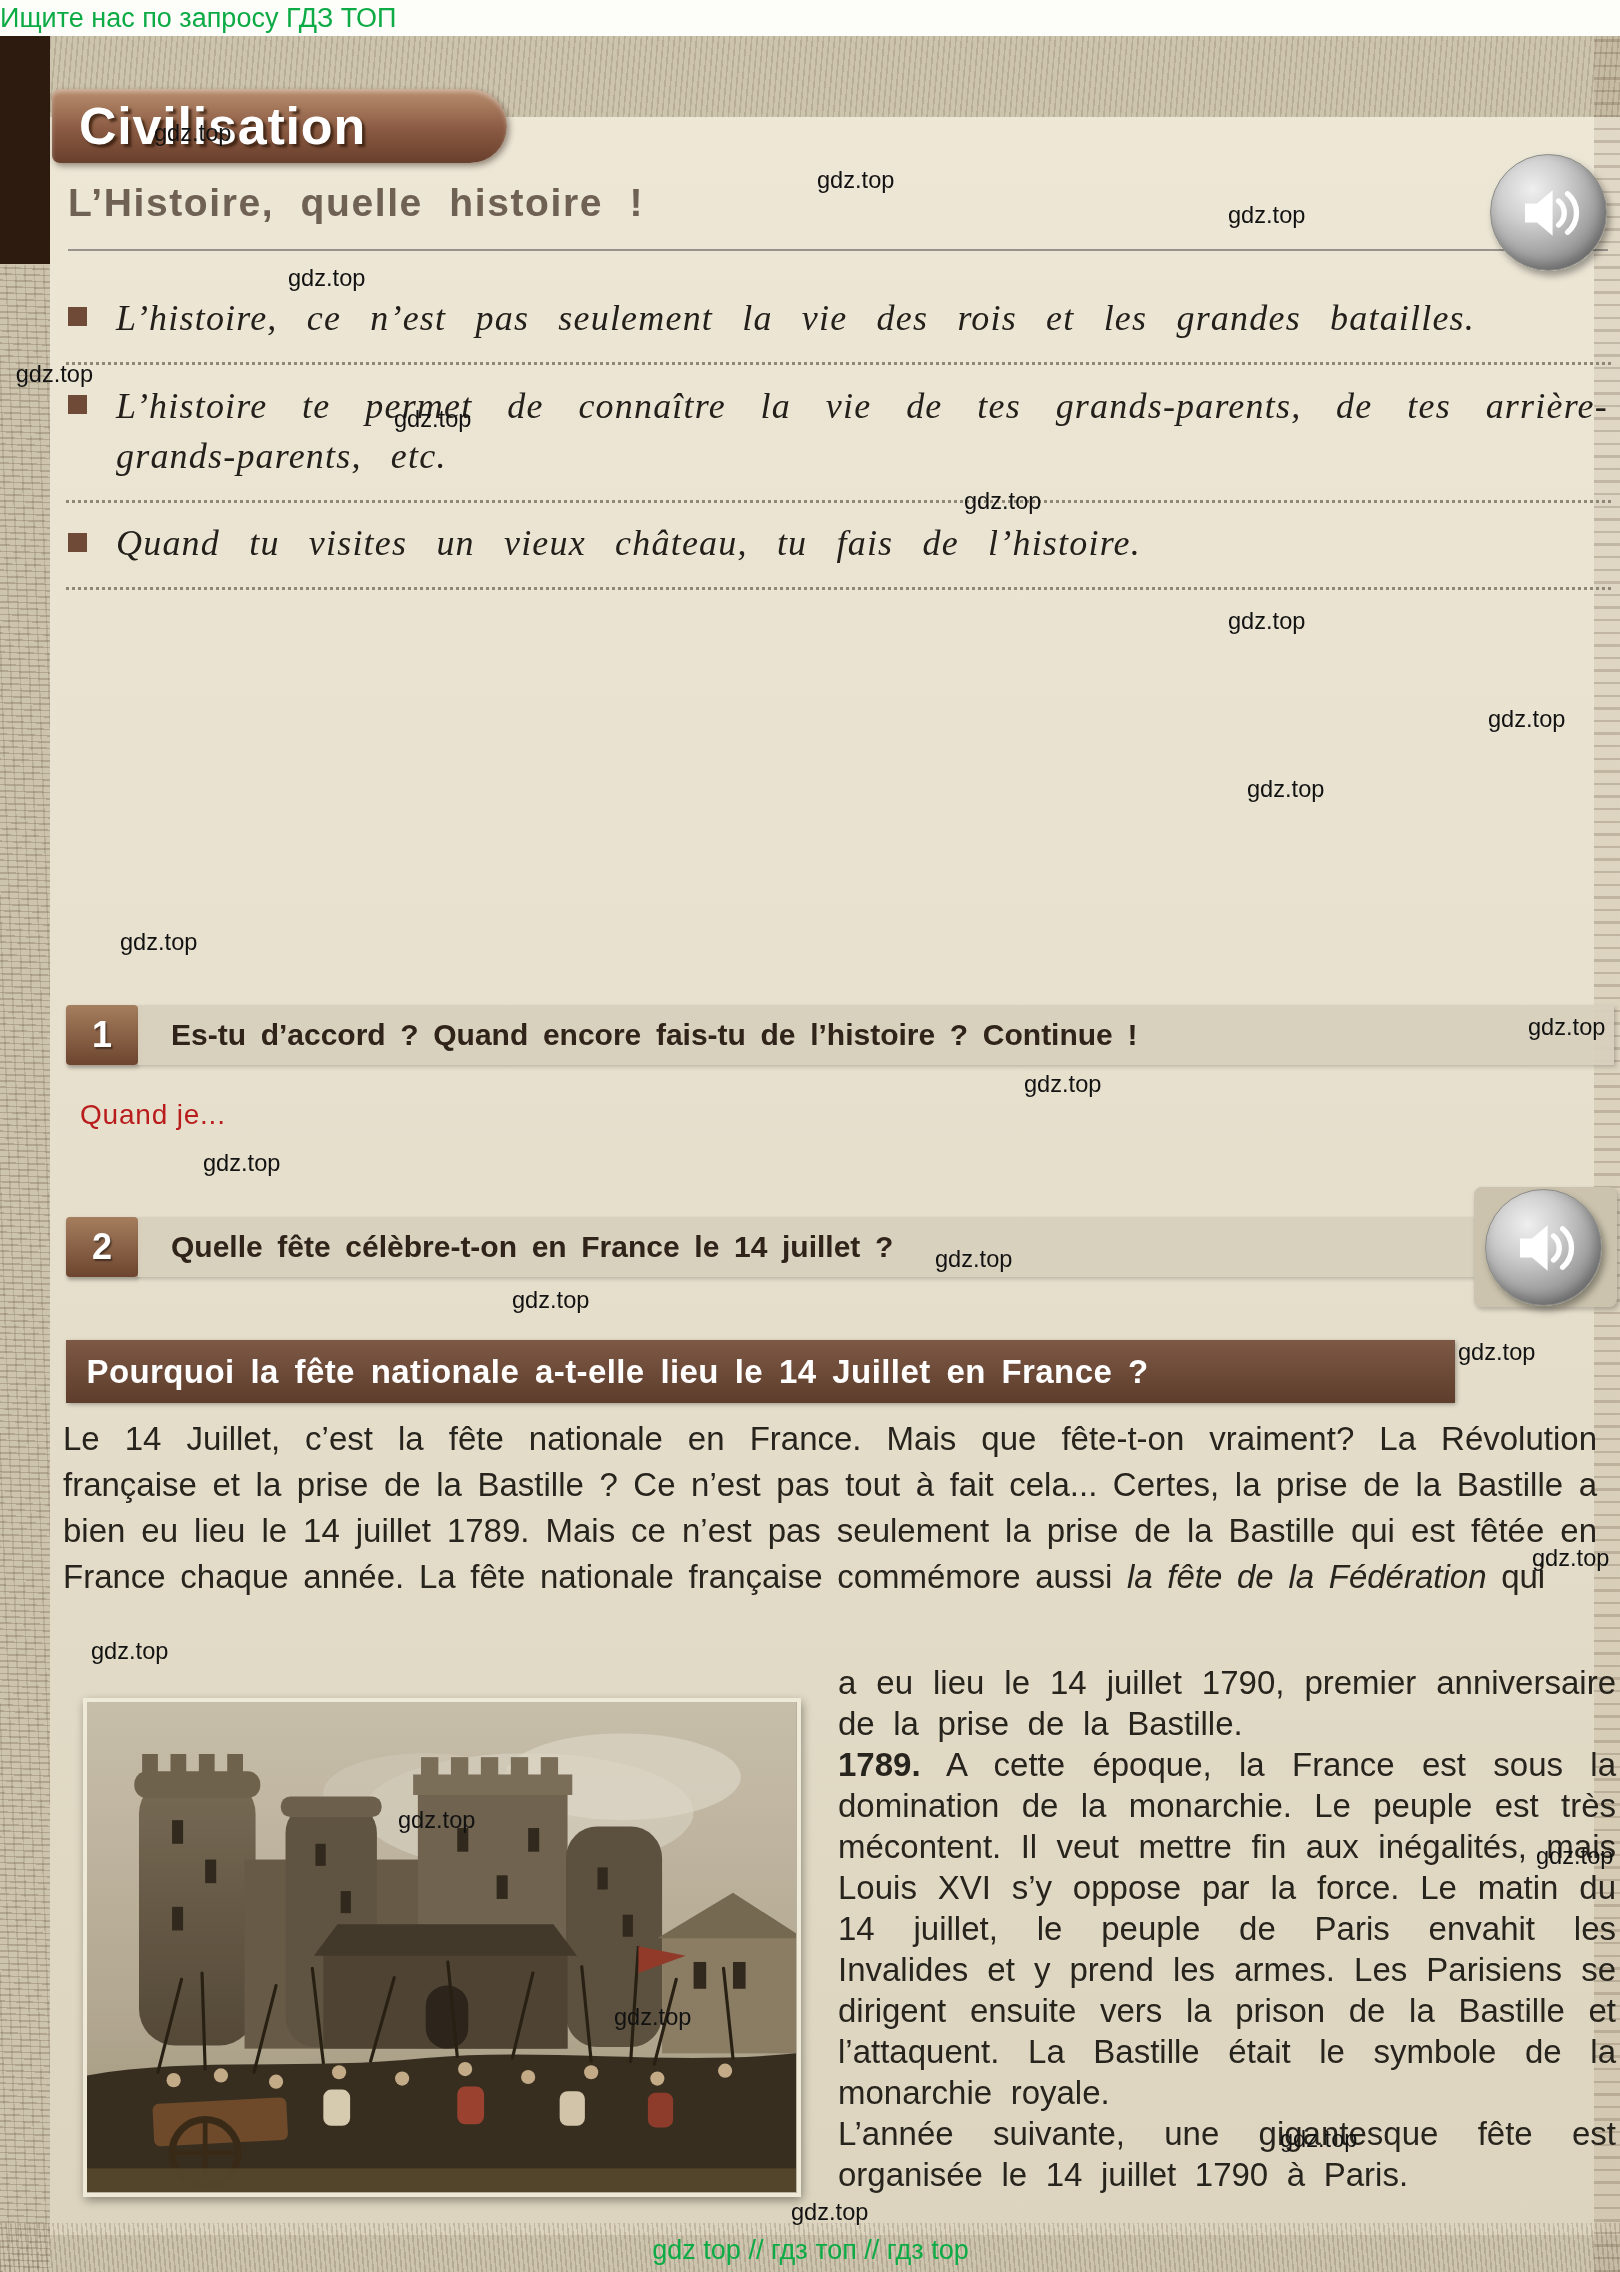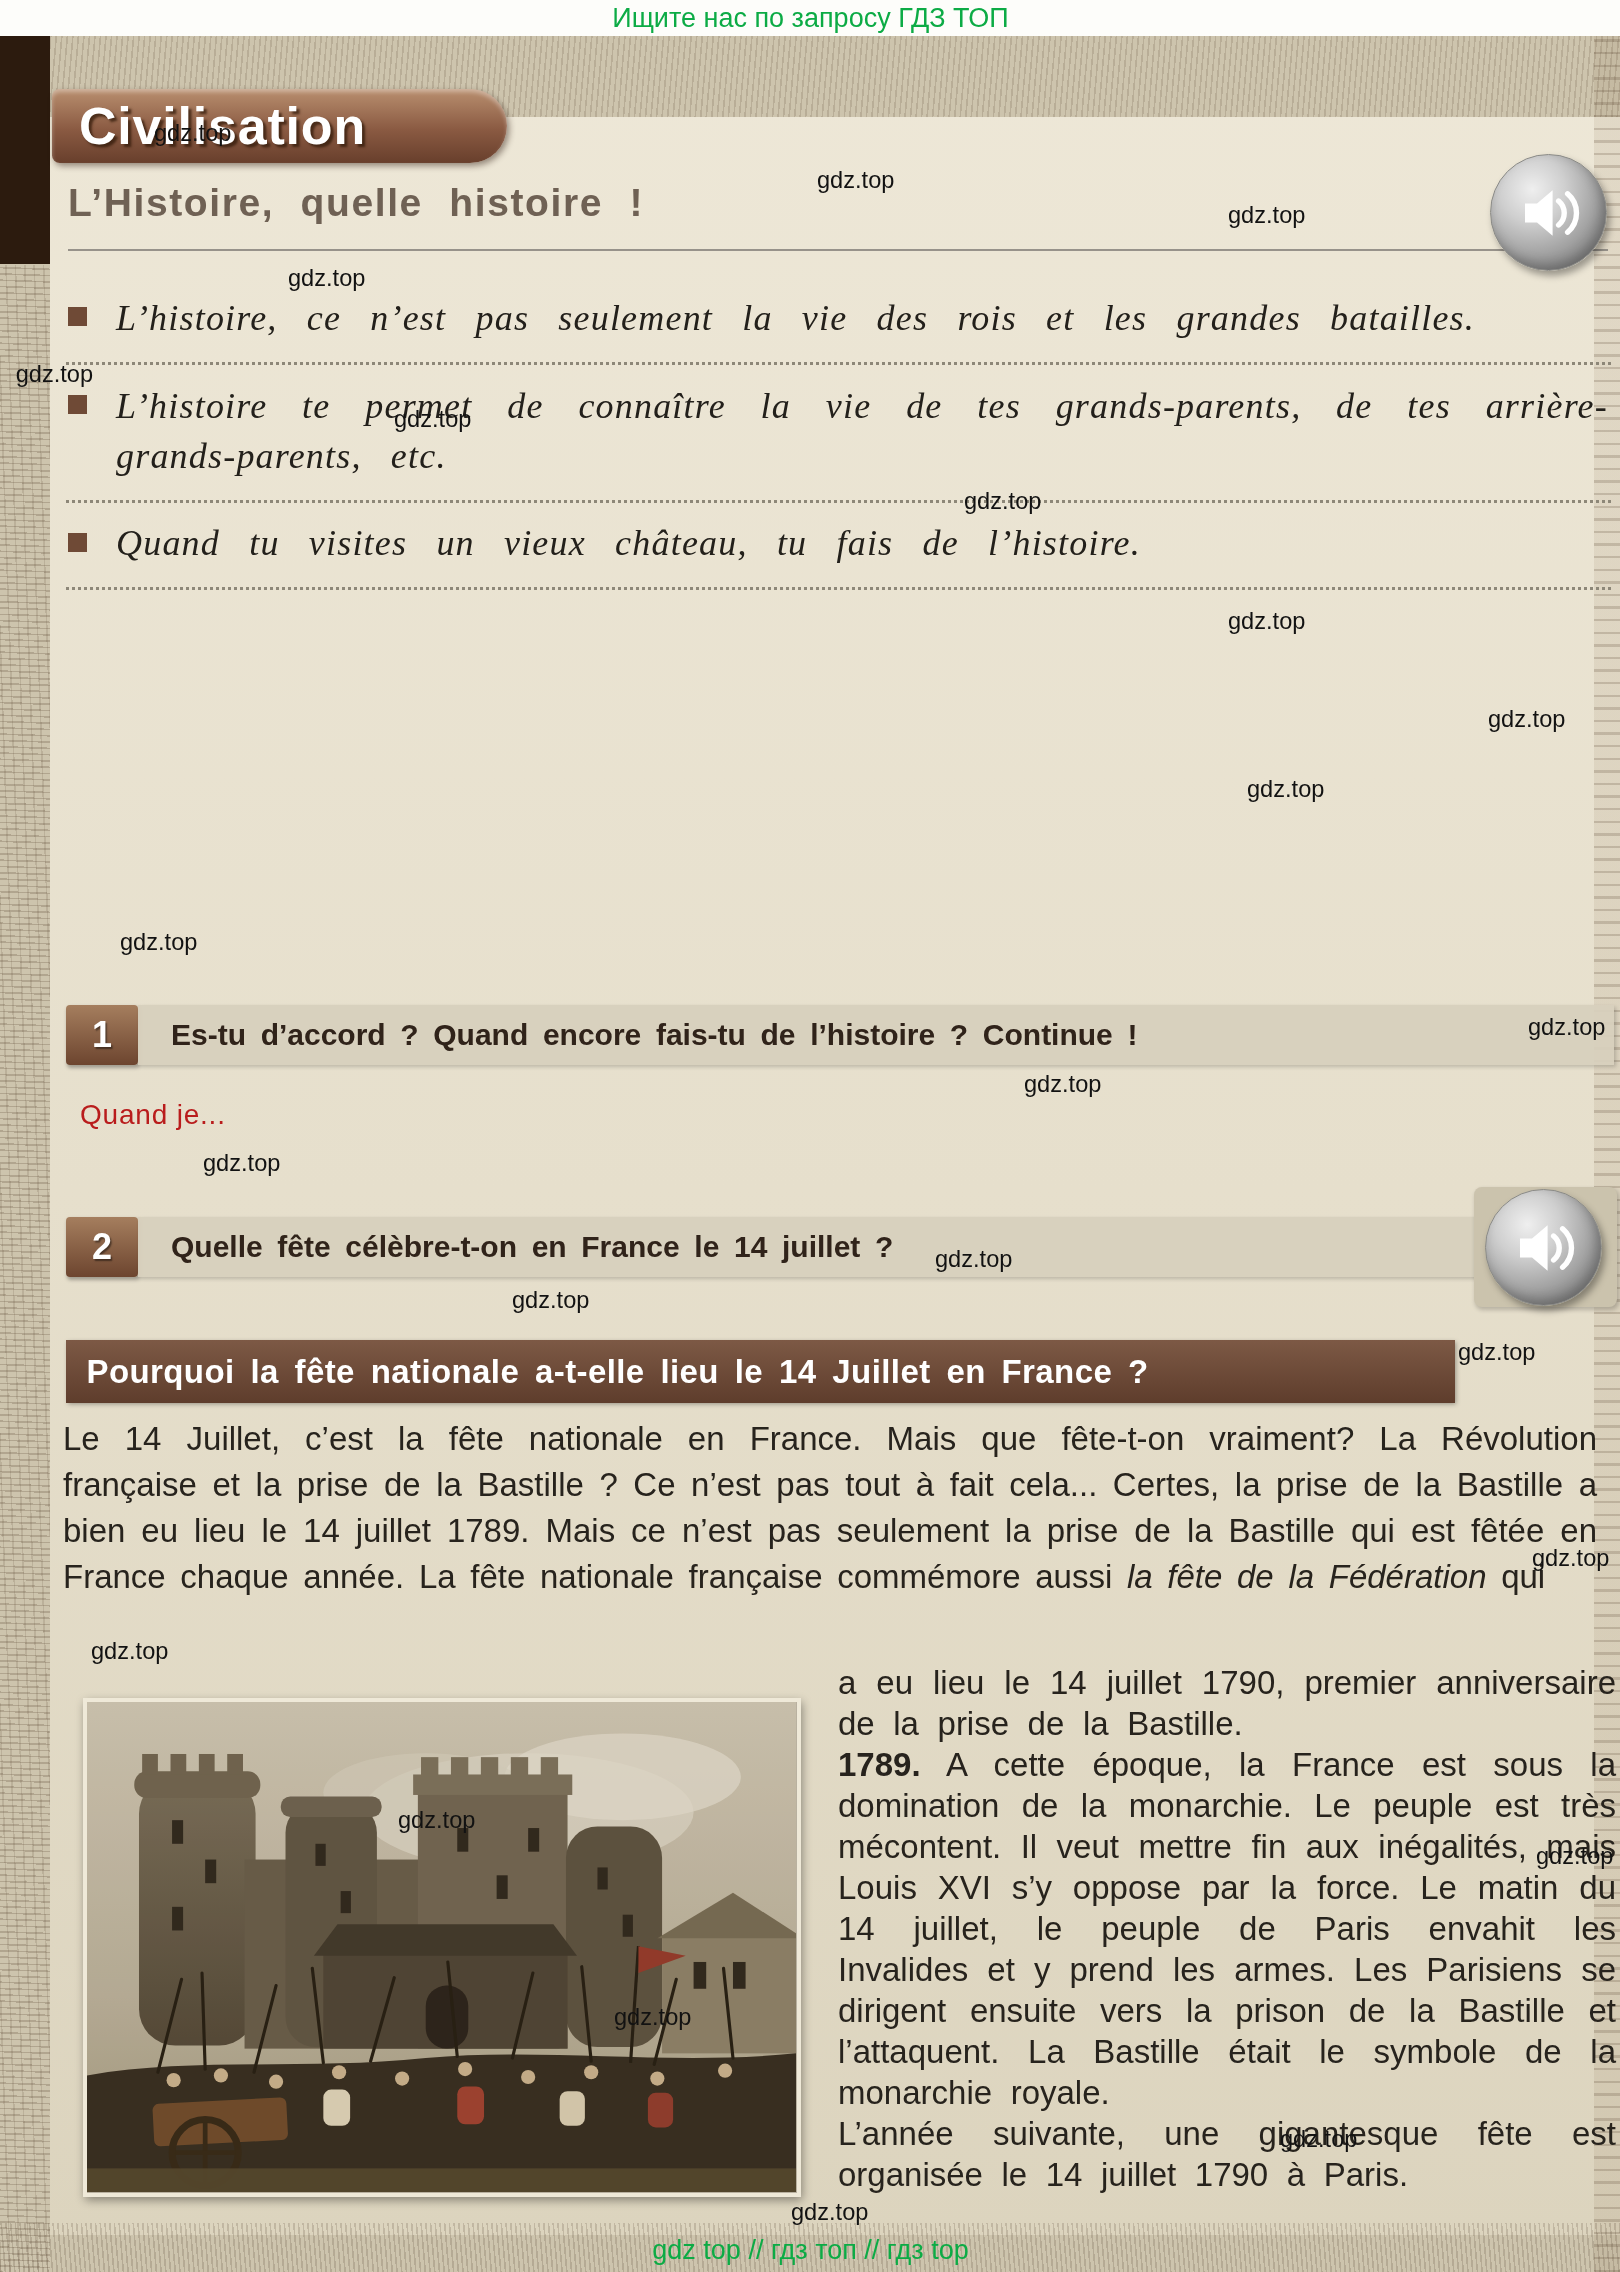--- a/index.html
+++ b/index.html
@@ -34,21 +34,21 @@
     position:absolute; left:0; bottom:0; width:1621px; height:50px; z-index:3; opacity:.7;
     background:repeating-linear-gradient(85deg, rgba(70,52,35,.26) 0 1.6px, transparent 1.6px 4.7px);
   }
   .corner-block {
     position:absolute; left:0; top:36px; width:50px; height:228px;
     background:#2c1b0e; z-index:4;
   }
   
   .white-top { position:absolute; left:0; top:0; width:1621px; height:36px; background:#fdfdfa; z-index:30; }
   .promo-top {
-    position:absolute; left:0; top:3.1px; width:1621px; text-align:center;
+    position:absolute; left:0; top:3.1px; width:1621px; 
     font-size:27px; color:#0cab45; z-index:31;
   }
   
   .banner {
     position:absolute; left:52px; top:44px; width:455px; height:74px; z-index:10;
     background:linear-gradient(180deg,#b98f6f 0%, #8a5a42 55%, #683f2c 100%);
     border-radius:7.9px 38px 38px 7.9px;
     box-shadow:inset 0 3.1px 4.7px rgba(255,255,255,.35), 2.4px 3.1px 6.3px rgba(40,20,10,.45);
     display:flex; align-items:center; padding-left:27px;margin-top:45px;
   }

